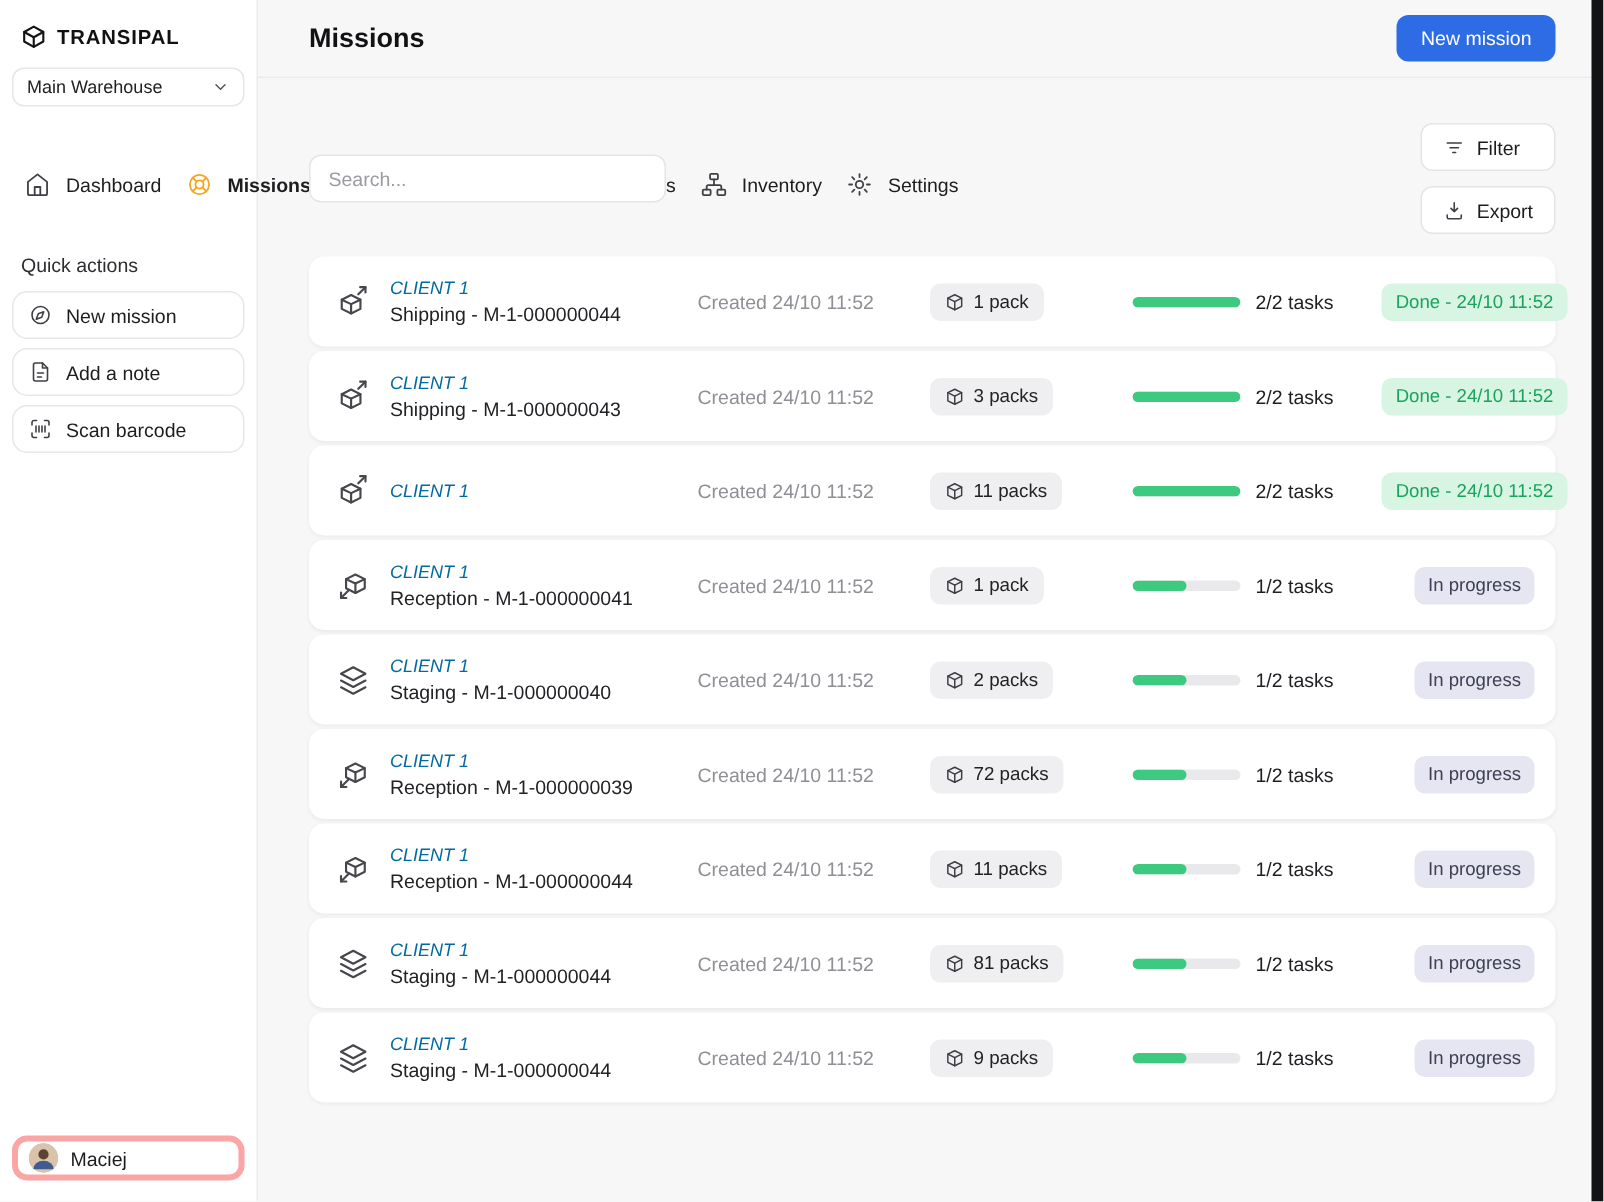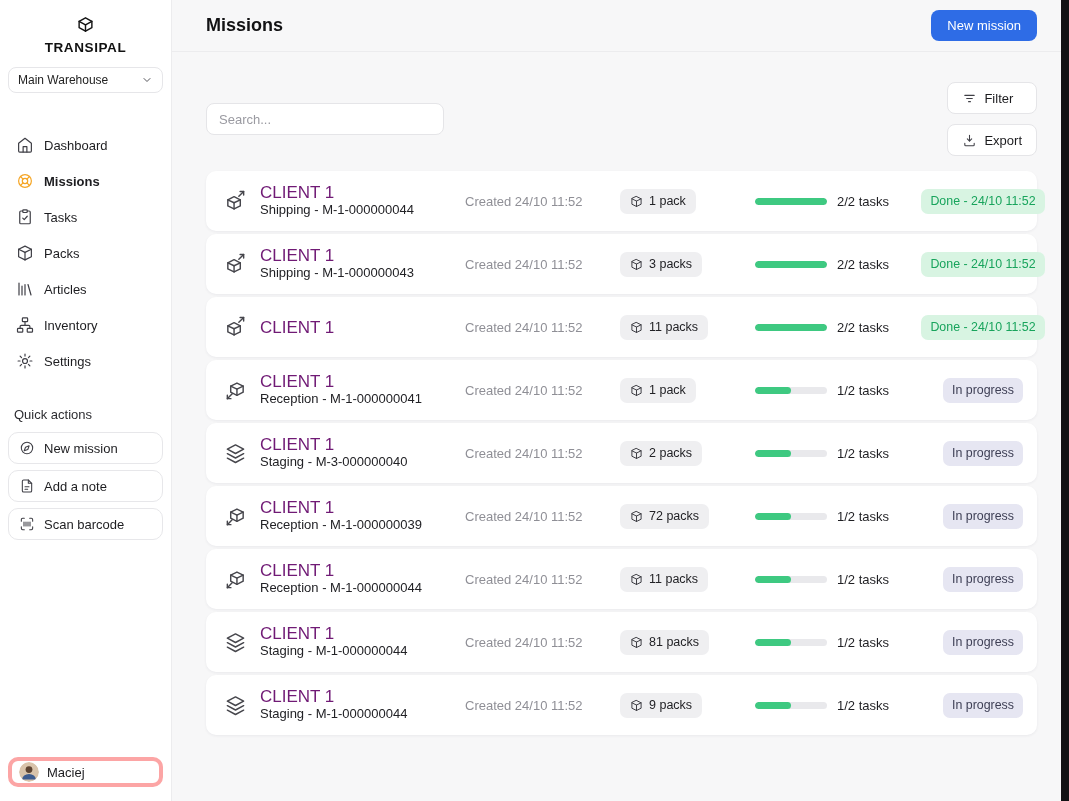--- a/index.html
+++ b/index.html
@@ -15,29 +15,29 @@
     width:1069px;height:801px;overflow:hidden;position:relative;
     font-family:"Liberation Sans",sans-serif;background:#f7f7f8;color:#1a1a1a;
   }
   .app{display:flex;width:1061px;height:801px;}
 
   
   .sidebar{
     width:172px;min-width:172px;background:#fff;border-right:1px solid #ececee;
     display:flex;flex-direction:column;padding:14px 8px 14px;
   }
-  .logo-row{display:flex;align-items:center;gap:7px;padding:2px 6px 12px;flex-direction:column;}
+  .logo-row{display:flex;align-items:center;gap:7px;padding:2px 6px 12px;}
   .logo-mark{display:flex;align-items:center;}
   .brand-name{font-size:13.5px;font-weight:800;letter-spacing:.6px;color:#111;}
   .warehouse-select{
     display:flex;align-items:center;justify-content:space-between;
     border:1px solid #e6e6e9;border-radius:8px;height:26px;padding:0 9px;
     font-size:12px;color:#222;background:#fff;cursor:pointer;
   }
-  .nav{margin-top:34px;display:flex;flex-direction:column;}
+  .nav{margin-top:34px;display:flex;}
   .nav-item{
     display:flex;align-items:center;gap:10px;padding:9px 8px;border-radius:8px;
     font-size:13px;color:#1d1d20;cursor:pointer;
   }
   .nav-icon{display:flex;color:#3f3f46;}
   .nav-item.active .nav-label{font-weight:700;}
   .nav-item.active .nav-icon{color:var(--active-nav-icon);}
   .qa-title{margin:28px 0 10px;padding-left:6px;font-size:13px;color:#2d2d31;font-weight:500;}
   .qa-btn{
     display:flex;align-items:center;gap:9px;width:100%;height:32px;margin-bottom:6px;
@@ -86,21 +86,21 @@
     display:grid;grid-template-columns:36px 205px 155px 135px 150px 1fr;
     align-items:center;padding:0 16px 0 18px;
     box-shadow:0 1px 3px rgba(25,25,46,.06);cursor:pointer;
   }
   .cell{min-width:0;}
   .cell-icon{display:flex;align-items:center;}
   .type-icon{display:none;color:#46464c;}
   .mission-card[data-type="shipping"] .icon-shipping{display:flex;}
   .mission-card[data-type="reception"] .icon-reception{display:flex;}
   .mission-card[data-type="staging"] .icon-staging{display:flex;}
-  .client-name{font-size:17px;color:#701a75;line-height:17px;}
+  .client-name{font-size:12px;color:#0369a1;line-height:17px;font-style:italic;}
   .mission-ref{font-size:13px;color:#222226;line-height:17px;}
   .cell-created{font-size:13px;color:#8f8f96;}
   .pack-pill{
     display:inline-flex;align-items:center;gap:6px;height:25px;padding:0 10px;
     background:#efeff1;border-radius:7px;font-size:12.5px;color:#222226;white-space:nowrap;
   }
   .pill-icon{display:flex;color:#3c3c42;}
   .cell-progress{display:flex;align-items:center;gap:10px;}
   .progress-track{width:72px;height:7px;border-radius:4px;background:var(--progress-track);overflow:hidden;display:block;}
   .progress-fill{display:block;height:100%;border-radius:4px;background:var(--progress-fill);}
@@ -457,21 +457,21 @@
       <span class="type-icon icon-staging">
         <svg width="23" height="23" viewBox="0 0 24 24" fill="none" stroke="currentColor" stroke-width="1.5" stroke-linecap="round" stroke-linejoin="round">
                   <path d="M12 3 3.5 7.5 12 12l8.5-4.5z"></path>
                   <path d="M3.5 12.2 12 16.7l8.5-4.5"></path>
                   <path d="M3.5 16.9 12 21.4l8.5-4.5"></path>
                 </svg>
       </span>
     </div>
     <div class="cell cell-client">
       <div class="client-name">CLIENT 1</div>
-      <div class="mission-ref">Staging - M-3-000000040</div>
+      <div class="mission-ref">Staging - M-1-000000040</div>
     </div>
     <div class="cell cell-created">Created 24/10 11:52</div>
     <div class="cell">
       <span class="pack-pill">
         <span class="pill-icon">
           <svg width="13" height="13" viewBox="0 0 24 24" fill="none" stroke="currentColor" stroke-width="1.8" stroke-linecap="round" stroke-linejoin="round">
                     <path d="M12 2.8 20.5 7v10L12 21.2 3.5 17V7z"></path>
                     <path d="M3.5 7 12 11.2 20.5 7"></path>
                     <path d="M12 11.2v10"></path>
                   </svg>

